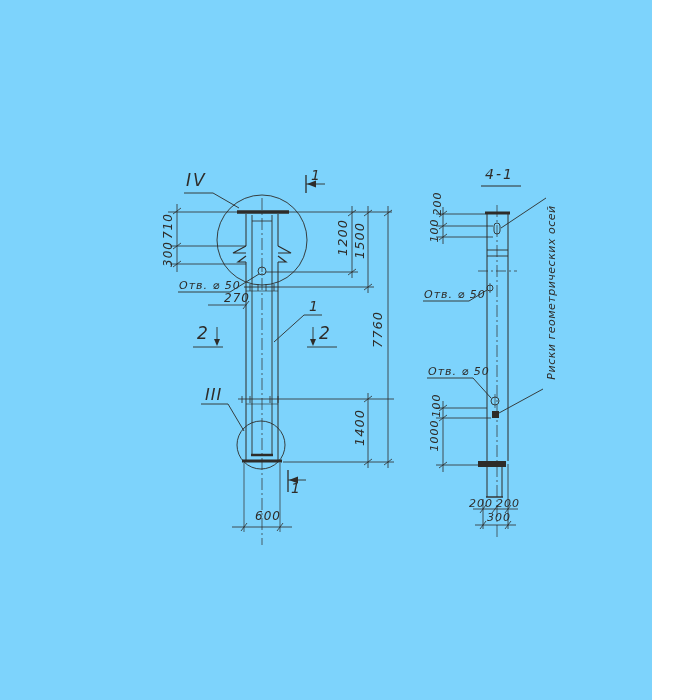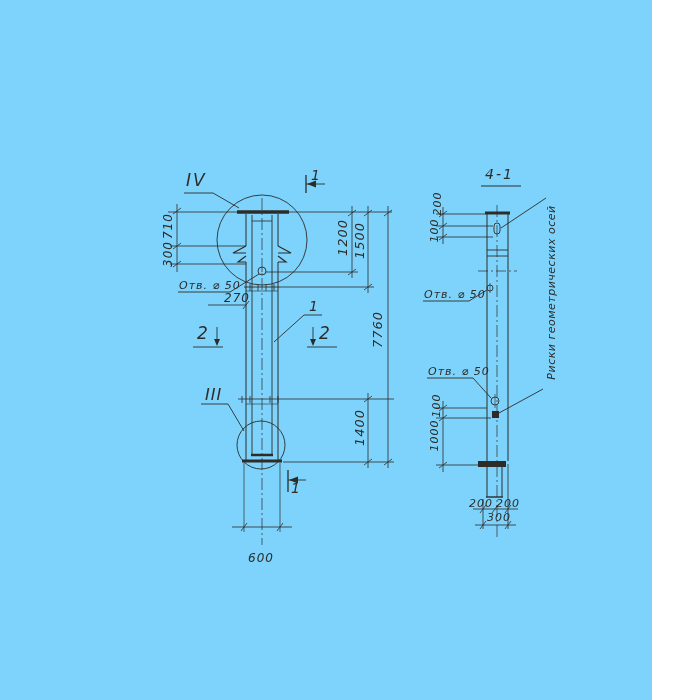--- a/index.html
+++ b/index.html
@@ -225,21 +225,21 @@
 <div class="lbl s15" style="left:205px;top:387px;">III</div>
 <div class="lbl s14" style="left:291px;top:481px;">1</div>
 <div class="lbl s11" style="left:179px;top:280px;">Отв. ⌀ 50</div>
 <div class="lbl s12" style="left:224px;top:292px;">270</div>
 <div class="lbl s12 rot" style="left:148px;top:220px;width:40px;">710</div>
 <div class="lbl s12 rot" style="left:148px;top:248px;width:40px;">300</div>
 <div class="lbl s13 rot" style="left:317px;top:231px;width:50px;">1200</div>
 <div class="lbl s13 rot" style="left:334px;top:234px;width:50px;">1500</div>
 <div class="lbl s13 rot" style="left:352px;top:323px;width:50px;">7760</div>
 <div class="lbl s13 rot" style="left:334px;top:421px;width:50px;">1400</div>
-<div class="lbl s12" style="left:248px;top:510px;margin-top:42px;">600</div>
+<div class="lbl s12" style="left:255px;top:510px;">600</div>
 
 <div class="lbl s14" style="left:485px;top:167px;letter-spacing:2px;">4-1</div>
 <div class="lbl s11" style="left:424px;top:289px;">Отв. ⌀ 50</div>
 <div class="lbl s11" style="left:428px;top:366px;">Отв. ⌀ 50</div>
 <div class="lbl s11 rot" style="left:417px;top:198px;width:40px;">200</div>
 <div class="lbl s11 rot" style="left:414px;top:225px;width:40px;">100</div>
 <div class="lbl s11 rot" style="left:416px;top:400px;width:40px;">100</div>
 <div class="lbl s11 rot" style="left:409px;top:430px;width:50px;">1000</div>
 <div class="lbl s11" style="left:469px;top:498px;">200</div>
 <div class="lbl s11" style="left:496px;top:498px;">200</div>

